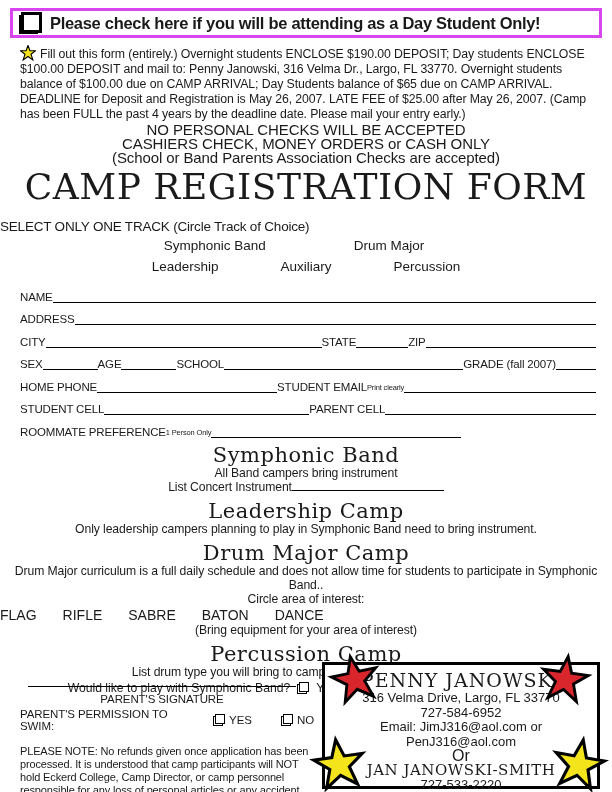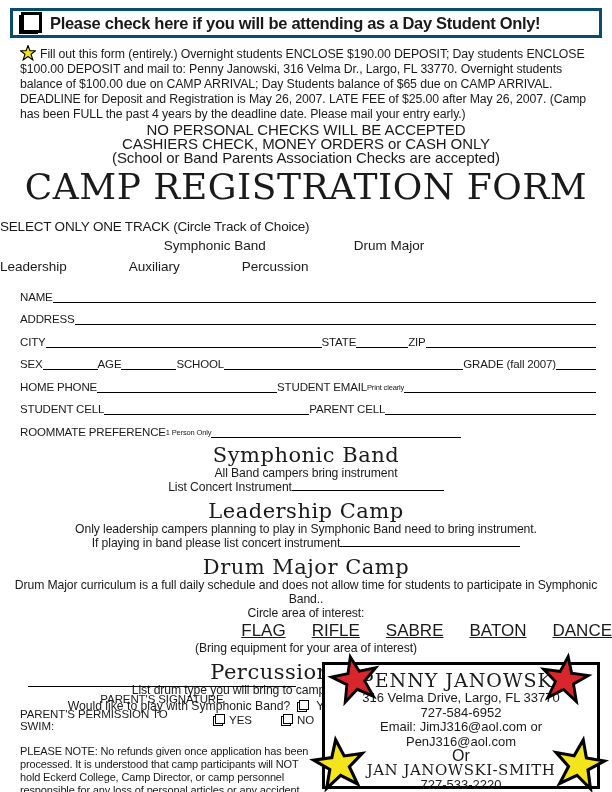--- a/index.html
+++ b/index.html
@@ -4,21 +4,21 @@
 <style>
   * { margin:0; padding:0; box-sizing:border-box; }
   html,body { width:612px; height:792px; }
   body {
     background:#ffffff; color:#1a1a1a; position:relative; overflow:hidden;
     font-family:"Liberation Sans","DejaVu Sans",sans-serif;
   }
   .serif { font-family:"DejaVu Serif","Liberation Serif",serif; }
 
   
-  .banner { margin:8px 10px 0 10px; border:3px solid #0c4a6e; padding:2px 6px;
+  .banner { margin:8px 10px 0 10px; border:3px solid #d946ef; padding:2px 6px;
             display:flex; align-items:center; gap:8px; height:30px; }
   .banner-text { font-weight:bold; font-size:16.5px; letter-spacing:-0.3px; white-space:nowrap; }
 
   
   .cbx { position:relative; display:inline-block; width:12px; height:12px; flex:0 0 auto; }
   .cbx::before { content:""; position:absolute; left:0; bottom:0; width:8px; height:8px;
                  border:1px solid #000; background:#fff; }
   .cbx::after  { content:""; position:absolute; right:0; top:0; width:8px; height:8px;
                  border:1.6px solid #000; background:#fff; }
   .cbx-lg { width:23px; height:22px; }
@@ -28,39 +28,39 @@
   
   .instructions { margin:7px 16px 0 20px; font-size:12.3px; line-height:15px; letter-spacing:-0.1px; }
   .instructions svg { vertical-align:-3px; margin-right:4px; }
 
   .notice { text-align:center; margin-top:1px; font-size:15px; line-height:14px; letter-spacing:-0.1px; }
 
   .title { text-align:center; margin-top:3px; font-size:36px; line-height:38px; letter-spacing:0.5px; }
 
   .select-heading { text-align:left; margin-top:13px; font-size:13.5px; letter-spacing:-0.2px; }
   .track-row1 { display:flex; justify-content:center; gap:88px; font-size:13.5px; margin-top:4px; transform:translateX(-12px); }
-  .track-row2 { display:flex; gap:62px; font-size:13.5px; margin-top:6px; }
+  .track-row2 { display:flex; justify-content:center; gap:62px; font-size:13.5px; margin-top:6px; }
 
   
   .fields { margin:6px 16px 0 20px; }
   .frow { display:flex; align-items:flex-end; height:22.5px; font-size:11.5px; letter-spacing:-0.15px; }
   .lbl { white-space:nowrap; }
   .ln { border-bottom:1px solid #000; height:14px; }
   .f1 { flex:1 1 auto; }
   .f162 { flex:1.62 1 auto; }
   .tiny { font-size:7.5px; align-self:flex-end; padding-bottom:1px; white-space:nowrap; }
   .w55{width:55px;} .w52{width:52px;} .w40{width:40px;} .w180{width:180px;}
   .w205{width:205px;} .w250{width:250px;}
   .sp { flex:1 1 auto; }
 
   
   .sec-title { text-align:center; font-size:21px; line-height:22px; margin-top:6px; letter-spacing:0.5px; }
   .sec-text  { text-align:center; font-size:12.2px; line-height:14px; letter-spacing:-0.1px; }
   .ifill { display:inline-block; border-bottom:1px solid #000; height:11px; vertical-align:baseline; }
-  .aux-opts { display:flex; justify-content:flex-end; gap:26px; font-size:17px; margin-top:1px;text-decoration:underline; }
+  .aux-opts { display:flex; justify-content:flex-start; gap:26px; font-size:14px; margin-top:1px; }
   .perc-row { display:flex; justify-content:center; align-items:center; gap:7px; font-size:12.2px; margin-top:2px; }
   .perc-row .gap { width:22px; }
 
   
   .bottom-left { position:absolute; left:20px; top:658px; width:294px; }
   .sig-line { margin:28px 0 0 8px; width:268px; border-bottom:1px solid #000; }
   .sig-label { width:284px; text-align:center; font-size:11.5px; margin-top:6px; letter-spacing:-0.1px; }
   .swim-row { display:flex; align-items:center; margin-top:3px; font-size:11.5px; letter-spacing:-0.1px; }
   .swim-row .cbx { margin:0 4px 0 0; }
   .swim-row .g1 { width:14px; } .swim-row .g2 { width:30px; }
@@ -164,23 +164,20 @@
   <div class="sec-title serif">Symphonic Band</div>
   <div class="sec-text">All Band campers bring instrument</div>
   <div class="sec-text">
     <span>List Concert Instrument</span><span class="ifill" style="width:152px;"></span>
   </div>
 </div>
 
 <div>
   <div class="sec-title serif">Leadership Camp</div>
   <div class="sec-text">Only leadership campers planning to play in Symphonic Band need to bring instrument.</div>
-  <div class="sec-text">
-    <span>If playing in band please list concert instrument</span><span class="ifill" style="width:180px;"></span>
-  </div>
 </div>
 
 <div>
   <div class="sec-title serif">Drum Major Camp</div>
   <div class="sec-text">Drum Major curriculum is a full daily schedule and does not allow time for students to participate in Symphonic Band..</div>
 </div>
 
 <div>
   <div class="sec-text">Circle area of interest:</div>
   <div class="aux-opts">

